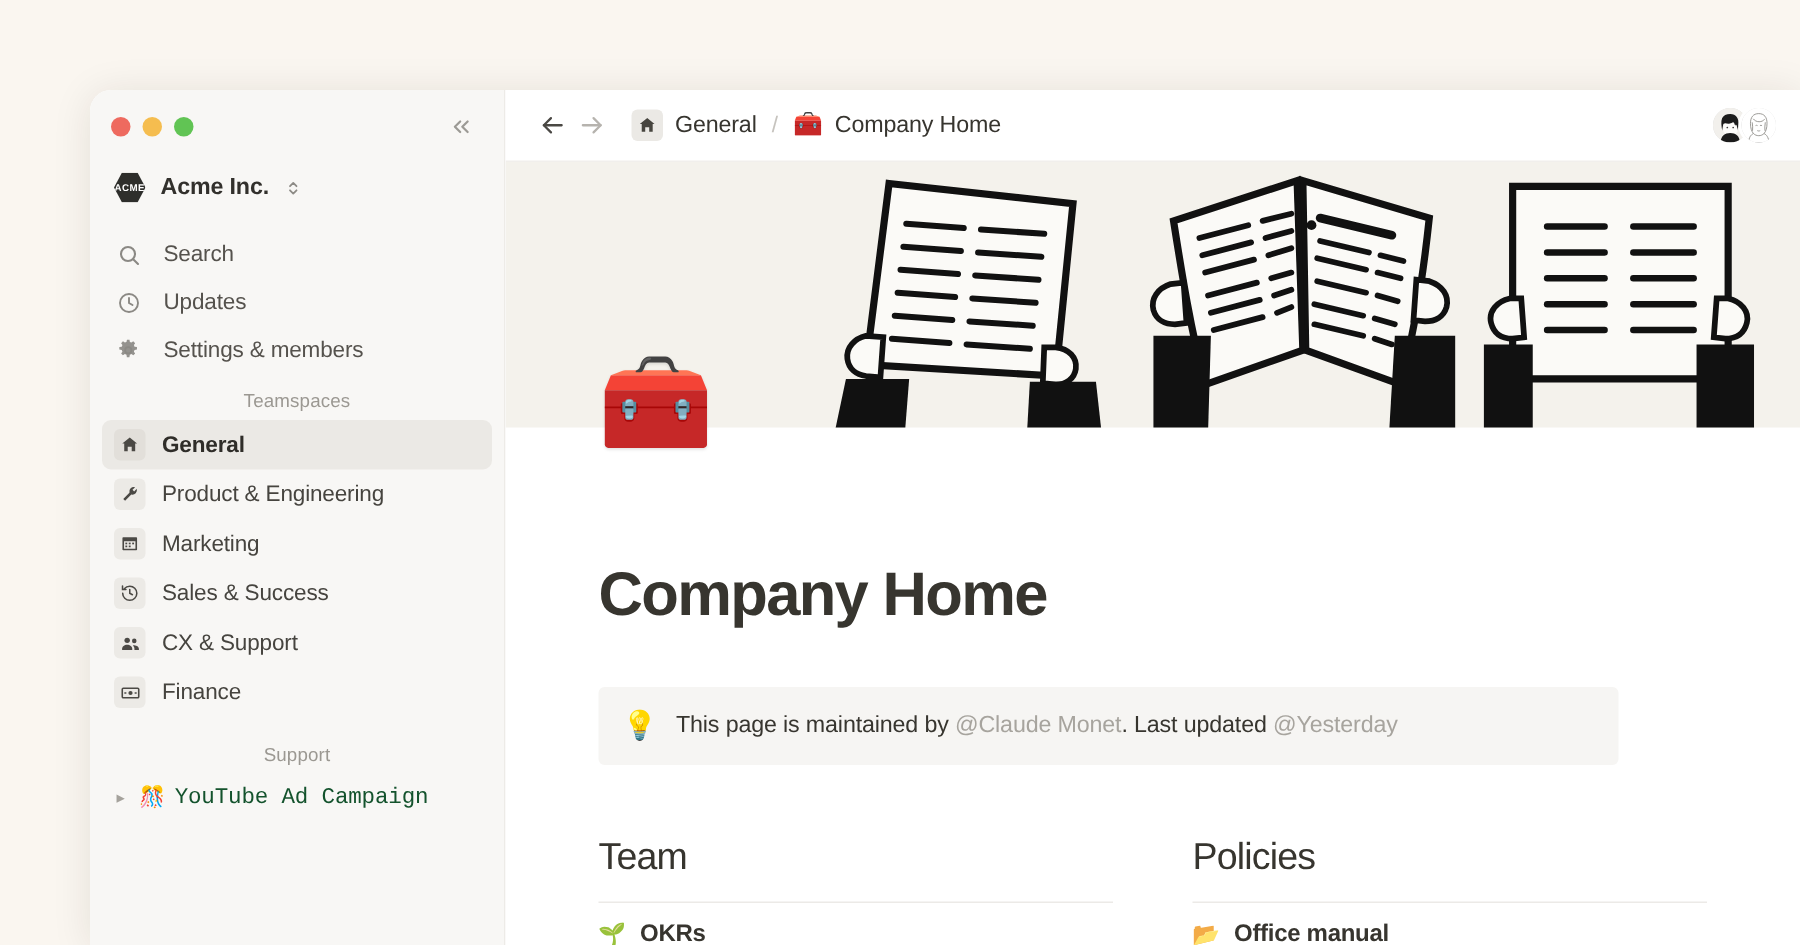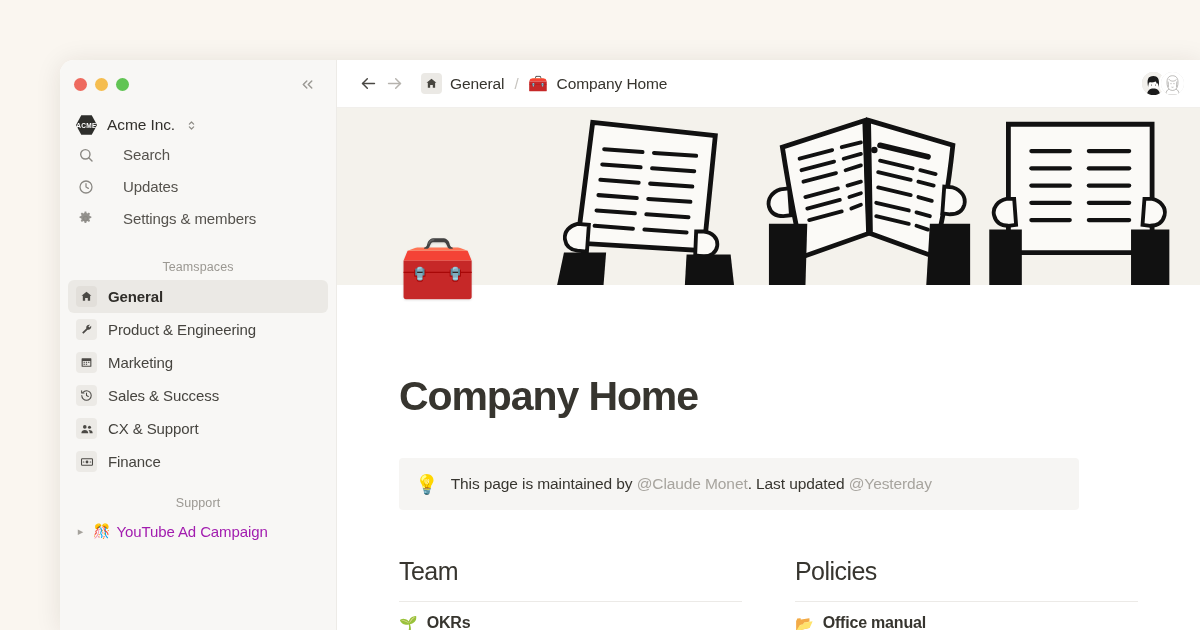--- a/index.html
+++ b/index.html
@@ -57,26 +57,26 @@
     border-radius: 6px; cursor: pointer; margin-bottom: 4px;
   }
   .acme-badge {
     width: 21px; height: 21px; flex: 0 0 21px;
     background: #2e2e2b;
     clip-path: polygon(25% 3%, 75% 3%, 100% 50%, 75% 97%, 25% 97%, 0% 50%);
     display: flex; align-items: center; justify-content: center;
     color: #fff; font-size: 6.5px; font-weight: 700; letter-spacing: .3px;
     font-family: "Liberation Sans", sans-serif;
   }
-  .workspace-name { font-size: 15.5px; font-weight: 400; color: #32302c; letter-spacing: -.1px; }
+  .workspace-name { font-size: 15.5px; font-weight: 700; color: #32302c; letter-spacing: -.1px; }
   .chev-updown { color: #8d8b86; display: flex; align-items: center; }
 
   .nav-list { margin-top: 2px; }
   .nav-item {
-    display: flex; align-items: flex-start; gap: 29px;
+    display: flex; align-items: flex-end; gap: 15px;
     height: 32px; padding: 0 9px;
     border-radius: 6px; cursor: pointer;
   }
   .nav-item .ico { width: 17px; height: 17px; flex: 0 0 17px; color: #8b8984; display:flex; align-items:center; justify-content:center; }
   .nav-item .lbl { font-size: 15px; color: #55524d; letter-spacing: -.1px; }
 
   .section-label {
     font-size: 12.5px; color: #9b9892;
     padding: 0 10px; margin: 18px 0 6px;
     letter-spacing: .1px;
@@ -95,21 +95,21 @@
     border-radius: 4px; background: #eceae6;
     display: flex; align-items: center; justify-content: center;
     color: #4b4945;
   }
   .ts-item.active .ts-tile { background: #e2dfda; }
   .ts-lbl { font-size: 15px; color: #46443f; letter-spacing: -.1px; }
 
   .shared-item { display: flex; align-items: center; gap: 6px; height: 30px; padding: 0 6px; cursor: pointer; }
   .shared-item .caret { color: #a5a29c; font-size: 11px; width: 13px; text-align: center; }
   .shared-item .semoji { font-size: 14px; }
-  .shared-item .slbl { font-size: 15px; color: #a21caf; letter-spacing: -.1px; }
+  .shared-item .slbl { font-size: 15px; color: #14532d; letter-spacing: -.1px; font-family: Liberation Mono, monospace; }
 
   
   .main { flex: 1; height: 100%; background: #fff; position: relative; overflow: hidden; }
 
   .topbar {
     height: 48px; display: flex; align-items: center;
     padding: 0 14px 0 18px; background: #fff;
     border-bottom: 1px solid #f1efec;
   }
   .navarrow { color: #4a4844; width: 26px; height: 26px; display:flex; align-items:center; justify-content:center; cursor: pointer; }

